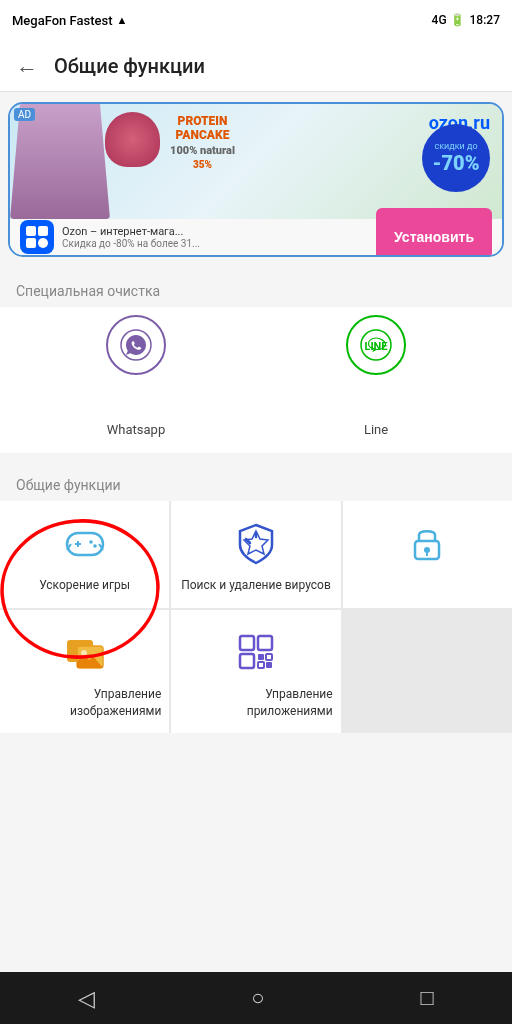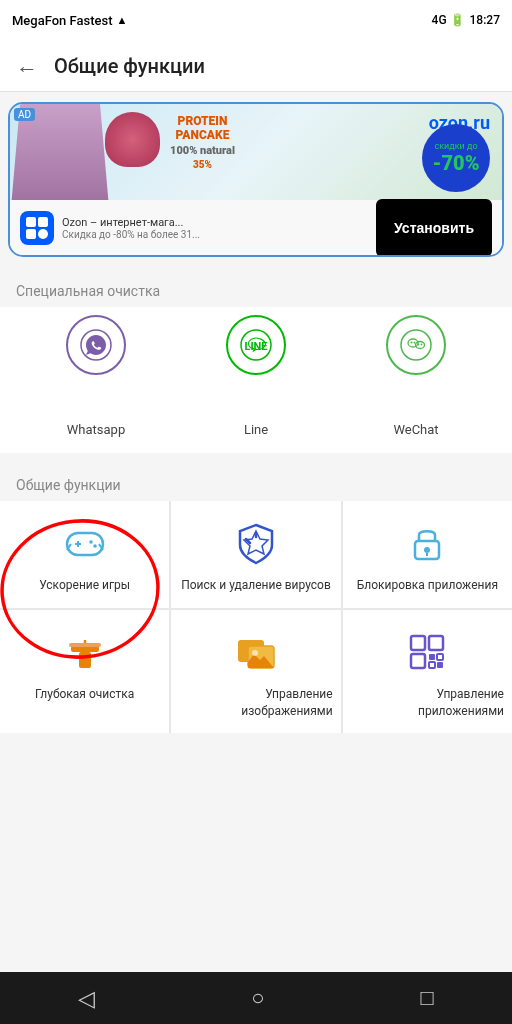--- a/index.html
+++ b/index.html
@@ -103,21 +103,21 @@
       right: 12px;
       top: 20px;
       width: 68px;
       height: 68px;
       background: #1a3fcc;
       border-radius: 50%;
       display: flex;
       flex-direction: column;
       align-items: center;
       justify-content: center;
-      color: #22c55e;
+      color: #7dd3fc;
     }
     .ad-discount-small { font-size: 9px; }
     .ad-discount-big { font-size: 20px; font-weight: 900; text-align: center; }
     .ad-jacket {
       position: absolute;
       left: 0;
       top: 0;
       width: 100px;
       height: 115px;
       background: linear-gradient(180deg, #c8a0c8 0%, #9a6a9a 100%);
@@ -140,41 +140,41 @@
       font-size: 12px;
       font-weight: 900;
       color: #e05500;
       text-align: center;
       line-height: 1.2;
     }
     .ad-bottom-bar {
       position: absolute;
       bottom: 0;
       left: 0; right: 0;
-      height: 55px;
+      height: 36px;
       background: #f8f8f8;
       display: flex;
       align-items: center;
       justify-content: space-between;
       padding: 0 10px;
     }
     .ad-bottom-left { display: flex; align-items: center; gap: 8px; }
     .ad-ozon-icon {
       width: 34px; height: 34px;
       background: #005bff;
       border-radius: 8px;
       display: flex; align-items: center; justify-content: center;
       color: #fff;
       font-size: 8px;
       font-weight: 700;
     }
     .ad-bottom-text { font-size: 11px; color: #333; }
     .ad-bottom-sub { font-size: 10px; color: #777; }
     .ad-install-btn {
-      background: #000000;
+      background: #ec4899;
       color: #fff;
       border: none;
       border-radius: 6px;
       padding: 21px 18px;
       font-size: 14px;
       font-weight: 600;
       cursor: pointer;
     }
 
     
@@ -363,34 +363,20 @@
       <div class="icon-circle" style="border-color:#00b900;">
         <svg width="34" height="34" viewBox="0 0 34 34">
           <circle cx="17" cy="17" r="15" fill="none" stroke="#00b900" stroke-width="1.5"></circle>
           <text x="17" y="22" text-anchor="middle" font-size="11" font-weight="bold" fill="#00b900">LINE</text>
           <path d="M17 10c-4 0-7.5 2.5-7.5 5.5 0 2.7 2.4 5 5.7 5.4l-.7 2 3-1.6c.5.1 1 .2 1.5.2 4 0 7.5-2.5 7.5-5.5S21 10 17 10z" fill="none" stroke="#00b900" stroke-width="1.2"></path>
         </svg>
       </div>
       <span class="icon-label">Line</span>
     </div>
 
-    <div class="icon-item">
-      <div class="icon-circle" style="border-color:#4db84d;">
-        <svg width="34" height="34" viewBox="0 0 34 34">
-          <circle cx="17" cy="17" r="15" fill="none" stroke="#4db84d" stroke-width="1.5"></circle>
-          <ellipse cx="14" cy="15" rx="5" ry="4" fill="none" stroke="#4db84d" stroke-width="1.3"></ellipse>
-          <ellipse cx="21" cy="17" rx="4.5" ry="3.5" fill="none" stroke="#4db84d" stroke-width="1.3"></ellipse>
-          <circle cx="12.5" cy="14.5" r="1" fill="#4db84d"></circle>
-          <circle cx="15.5" cy="14.5" r="1" fill="#4db84d"></circle>
-          <circle cx="19.5" cy="16.5" r="0.9" fill="#4db84d"></circle>
-          <circle cx="22.5" cy="16.5" r="0.9" fill="#4db84d"></circle>
-        </svg>
-      </div>
-      <span class="icon-label">WeChat</span>
-    </div>
   </div>
 </div>
 
 <div class="section-bg" style="margin-top:8px; position:relative;">
   <div class="section-title-2">Общие функции</div>
   <div class="func-grid">
 
     <div class="func-item" style="position:relative;">
       <div class="func-icon">
         <svg width="52" height="52" viewBox="0 0 52 52">
@@ -421,34 +407,22 @@
 
     <div class="func-item">
       <div class="func-icon">
         <svg width="52" height="52" viewBox="0 0 52 52">
           <rect x="14" y="24" width="24" height="18" rx="3" fill="none" stroke="#4ab0e0" stroke-width="2.5"></rect>
           <path d="M18 24 V18 C18 13 34 13 34 18 V24" fill="none" stroke="#4ab0e0" stroke-width="2.5"></path>
           <circle cx="26" cy="33" r="3" fill="#4ab0e0"></circle>
           <line x1="26" y1="36" x2="26" y2="39" stroke="#4ab0e0" stroke-width="2"></line>
         </svg>
       </div>
-      <span class="func-label">Блокировка приложения</span>
-    </div>
-
-    <div class="func-item">
-      <div class="func-icon">
-        <svg width="52" height="52" viewBox="0 0 52 52">
-          <rect x="12" y="20" width="28" height="6" rx="2" fill="#e8830a"></rect>
-          <rect x="20" y="26" width="12" height="16" rx="2" fill="#e8830a"></rect>
-          <line x1="26" y1="14" x2="26" y2="20" stroke="#e8830a" stroke-width="2.5"></line>
-          <rect x="10" y="17" width="32" height="4" rx="2" fill="#f0a055"></rect>
-        </svg>
-      </div>
-      <span class="func-label">Глубокая очистка</span>
-    </div>
+    </div>
+
 
     <div class="func-item">
       <div class="func-icon">
         <svg width="52" height="52" viewBox="0 0 52 52">
           <rect x="8" y="14" width="26" height="22" rx="3" fill="#e8a020"></rect>
           <rect x="18" y="20" width="26" height="22" rx="3" fill="#f0bb40" stroke="#e8a020" stroke-width="1.5"></rect>
           <path d="M18 36 L24 28 L30 34 L34 30 L44 42 L18 42Z" fill="#e8830a"></path>
           <circle cx="25" cy="27" r="3" fill="#fff" opacity="0.6"></circle>
         </svg>
       </div>

